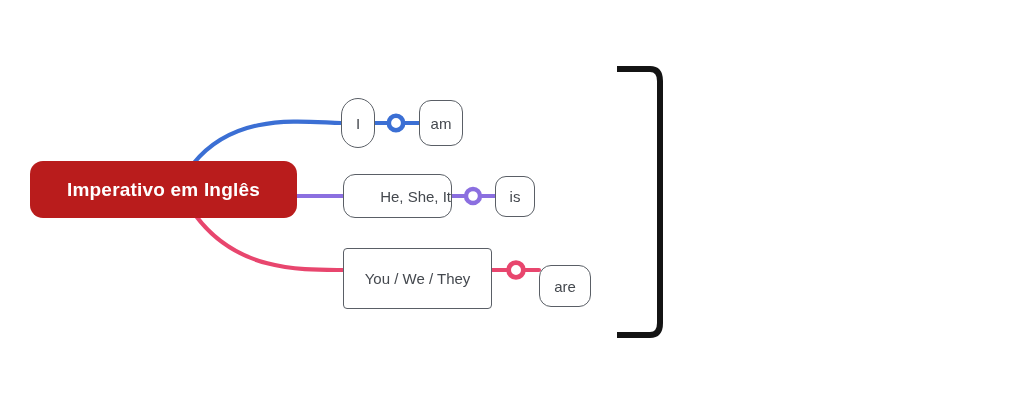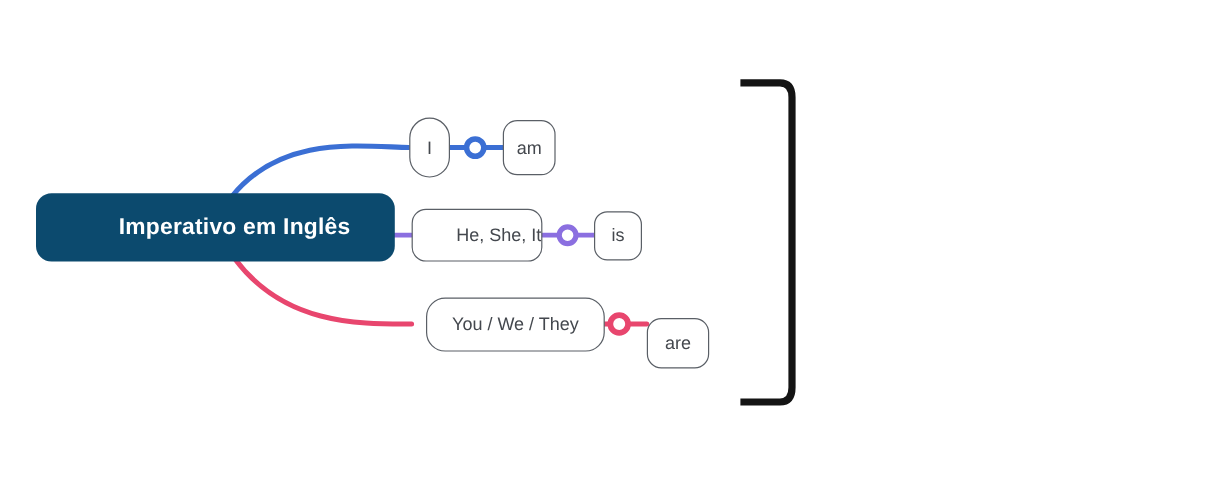--- a/index.html
+++ b/index.html
@@ -29,27 +29,26 @@
     z-index: 1;
   }
 
   
   .root-node {
     position: absolute;
     left: 30px;
     top: 161px;
     width: 267px;
     height: 57px;
-    background: #0c4a6e;
+    background: #b91c1c;
     border-radius: 13px;
     display: flex;
     align-items: center;
     justify-content: center;
     z-index: 3;
-    padding-left: 32px;
   }
   .root-label {
     color: #ffffff;
     font-size: 19px;
     font-weight: bold;
     letter-spacing: 0.2px;
     white-space: nowrap;
   }
 
   
@@ -69,21 +68,21 @@
     white-space: nowrap;
   }
 
   
   .n-subj-1 { left: 341px; top: 98px;  width: 34px;  height: 50px; border-radius: 17px; }
   .n-verb-1 { left: 419px; top: 100px; width: 44px;  height: 46px; border-radius: 12px; }
   
   .n-subj-2 { left: 343px; top: 174px; width: 109px; height: 44px; border-radius: 12px; justify-content: flex-end; }
   .n-verb-2 { left: 495px; top: 176px; width: 40px;  height: 41px; border-radius: 11px; }
   
-  .n-subj-3 { left: 343px; top: 248px; width: 149px; height: 45px; border-radius: 16px; margin-left: 12px; }
+  .n-subj-3 { left: 343px; top: 248px; width: 149px; height: 61px; border-radius: 4px; }
   .n-verb-3 { left: 539px; top: 250px; width: 52px;  height: 42px; border-radius: 12px; margin-top: 15px; }
 
   
   #bracket {
     position: absolute;
     left: 616px;
     top: 64px;
     width: 56px;
     height: 276px;
     z-index: 2;

